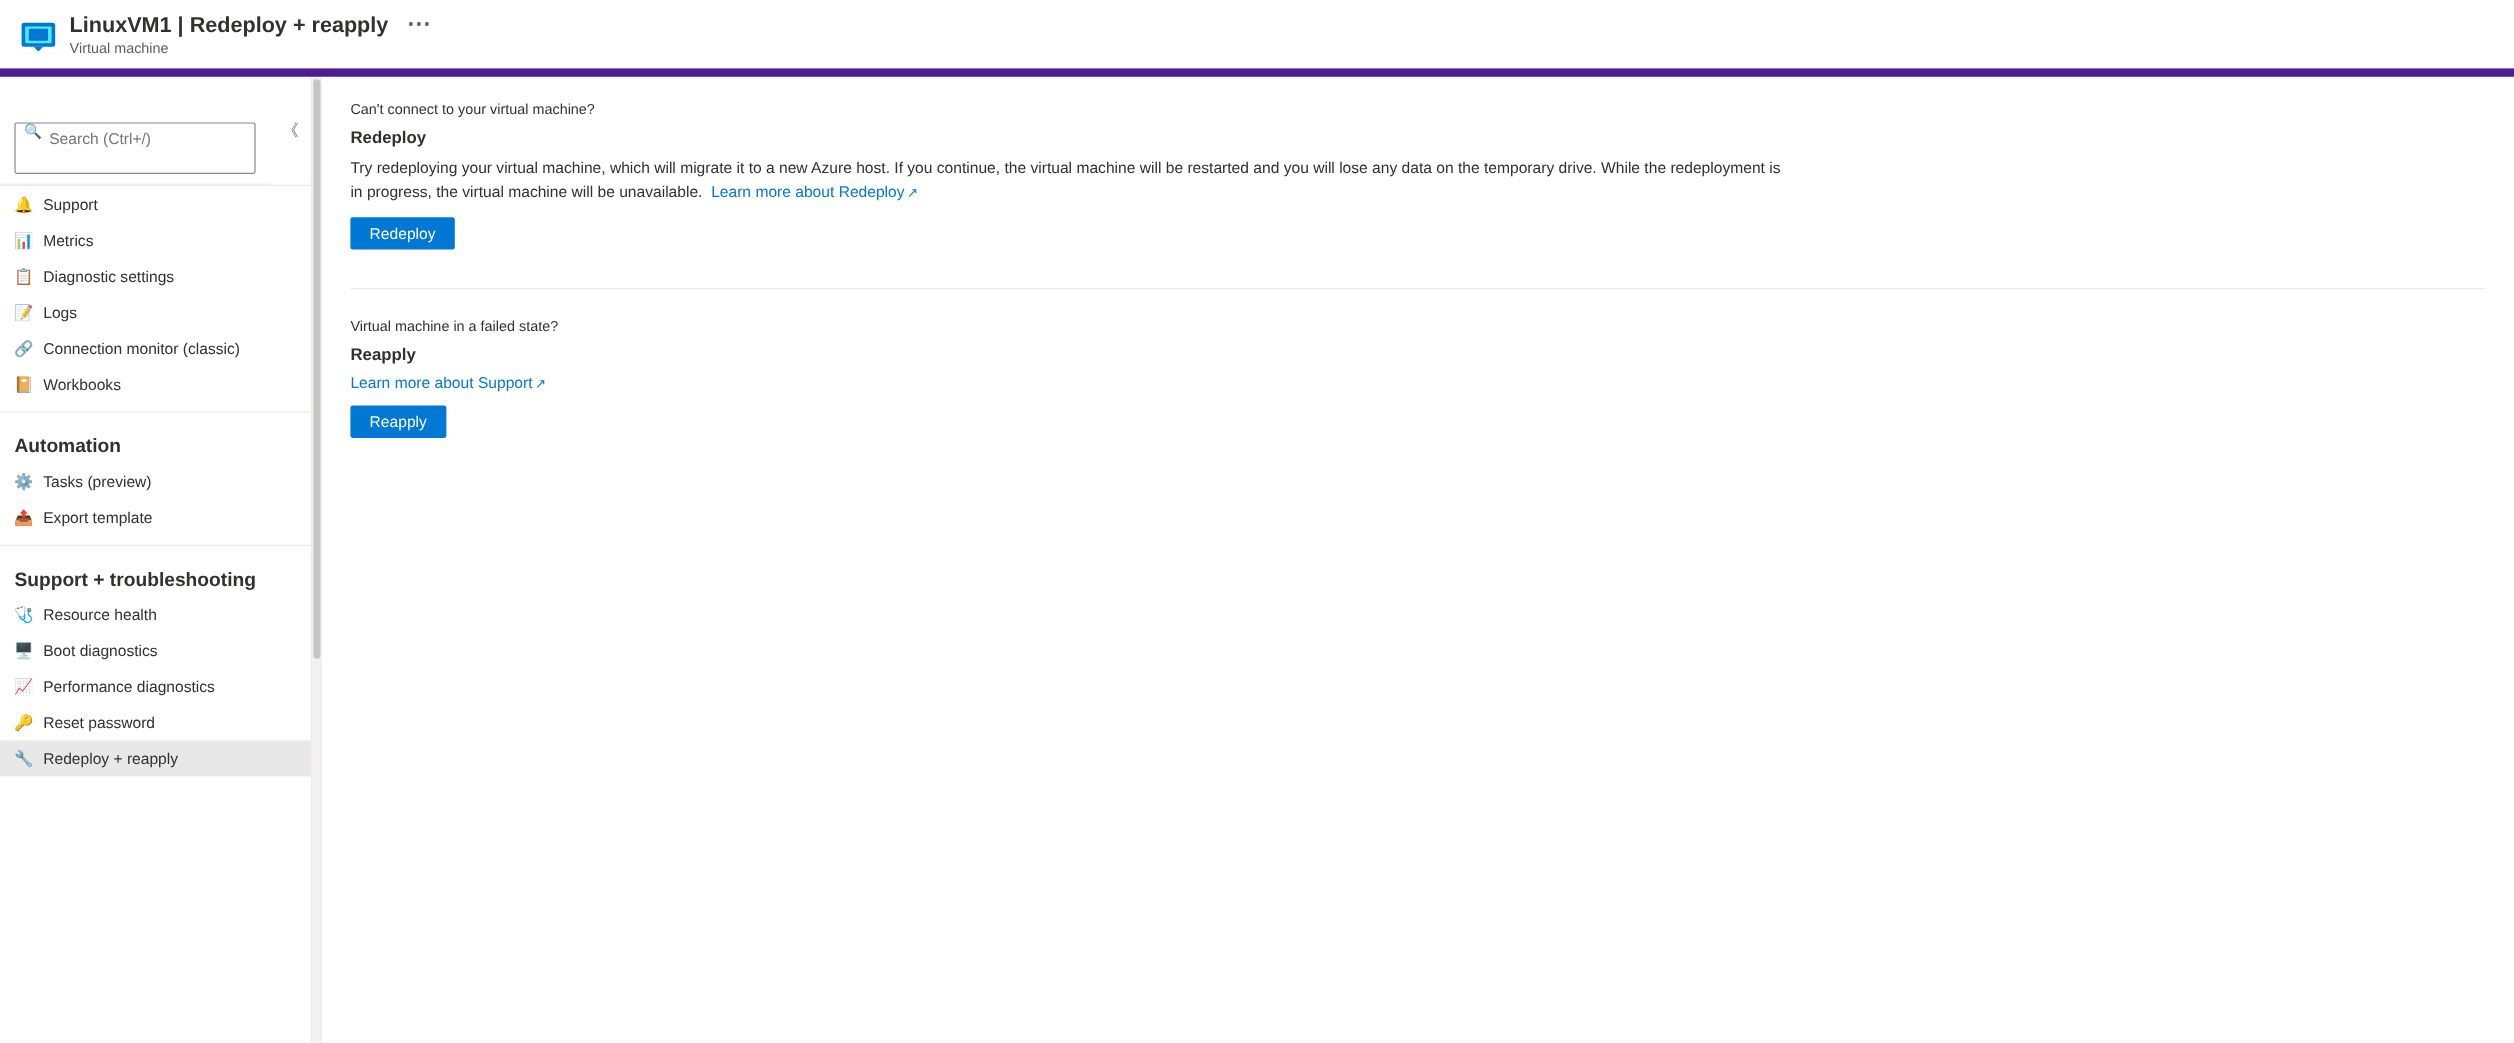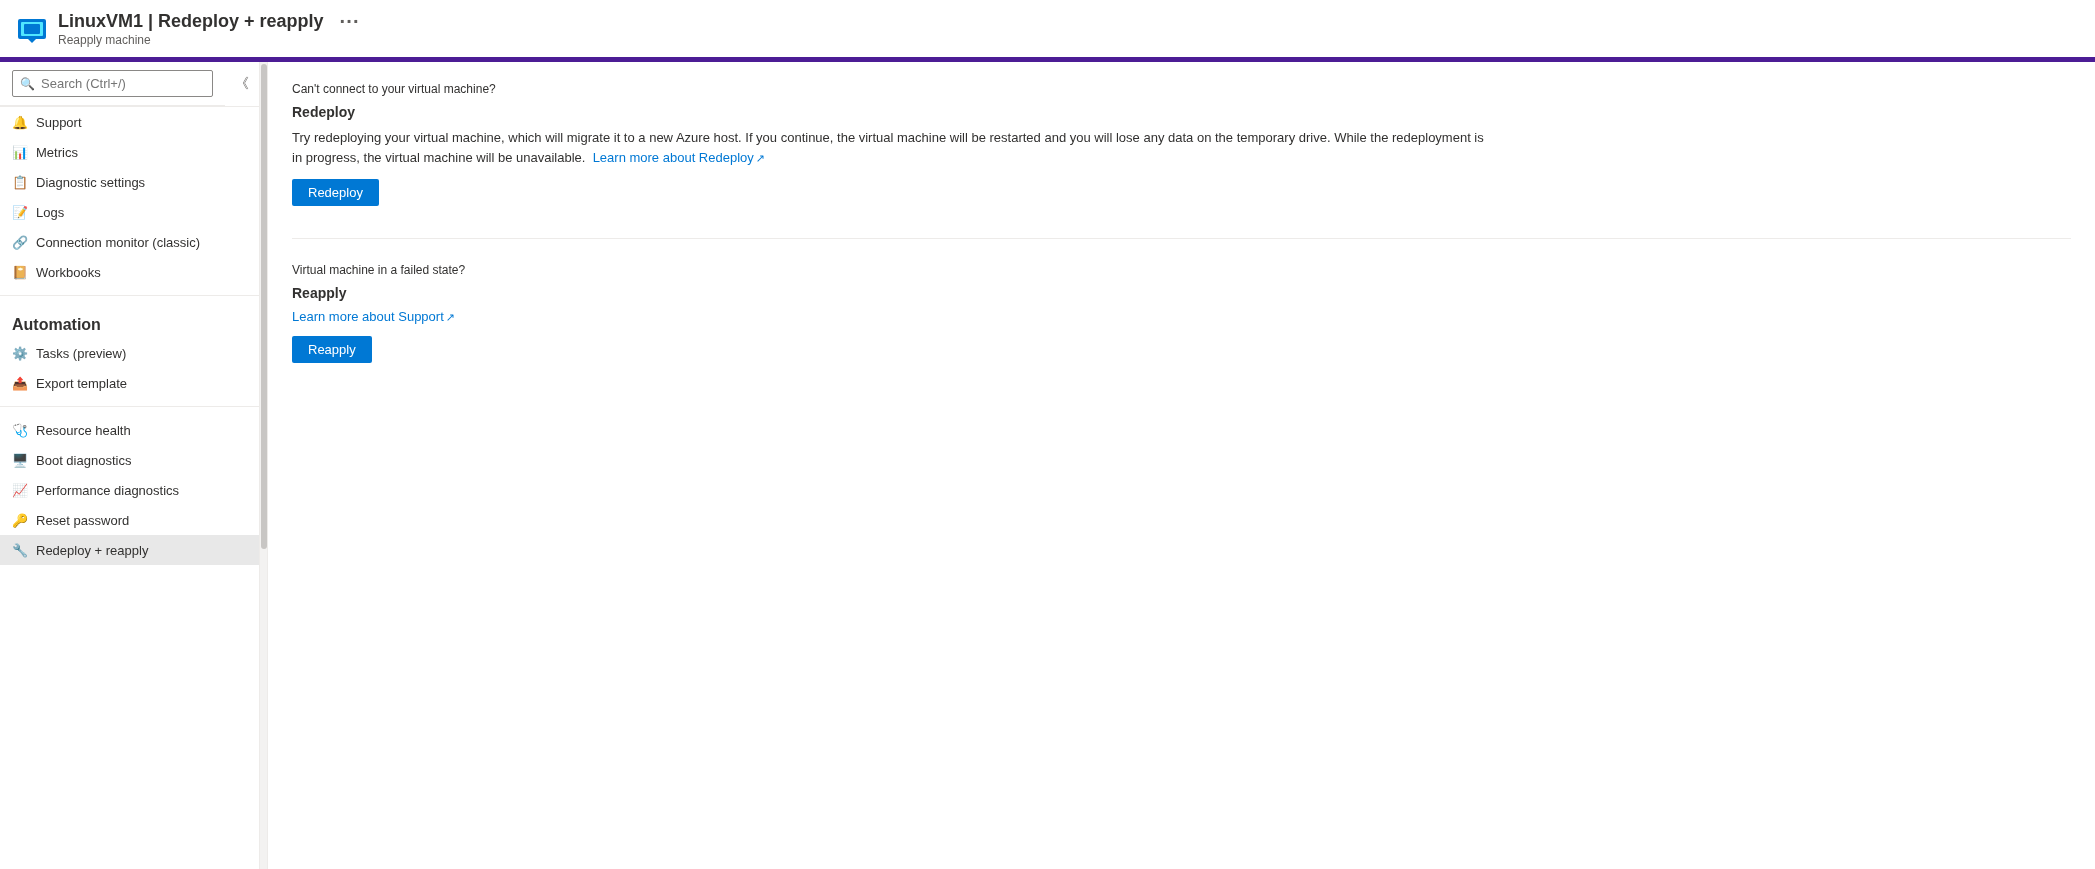--- a/index.html
+++ b/index.html
@@ -1,32 +1,32 @@
 <!DOCTYPE html>
 <html><head>
   <meta charset="utf-8">
   <style>
     * { box-sizing: border-box; margin: 0; padding: 0; }
     body { font-family: 'Segoe UI', Arial, sans-serif; font-size: 13px; color: #323130; background: #fff; display: flex; flex-direction: column; height: 100vh; overflow: hidden; }
 
     
-    .header { display: flex; align-items: center; padding: 10px 16px; border-bottom: 5px solid #4c1d95; background: #fff; min-height: 60px; }
+    .header { display: flex; align-items: center; padding: 10px 16px; border-bottom: 7px solid #4c1d95; background: #fff; min-height: 60px; }
     .header-icon { width: 32px; height: 32px; margin-right: 10px; }
     .header-title-group { display: flex; flex-direction: column; }
     .header-title { font-size: 18px; font-weight: 600; color: #323130; display: flex; align-items: center; gap: 8px; }
     .header-subtitle { font-size: 12px; color: #605e5c; }
     .header-ellipsis { font-size: 20px; color: #605e5c; cursor: pointer; margin-left: 8px; }
 
     
     .main-layout { display: flex; flex: 1; overflow: hidden; }
 
     
     .sidebar { width: 260px; min-width: 260px; border-right: 1px solid #edebe9; overflow-y: auto; background: #fff; display: flex; flex-direction: column; }
     .sidebar-search { padding: 8px 12px; border-bottom: 1px solid #edebe9; }
-    .sidebar-search input { width: 100%; padding: 5px 8px 5px 28px; border: 1px solid #8a8886; border-radius: 2px; font-size: 13px; background: #fff; color: #323130; }
+    .sidebar-search input { width: 100%; padding: 5px 8px 21px 28px; border: 1px solid #8a8886; border-radius: 2px; font-size: 13px; background: #fff; color: #323130; margin-top: 30px; }
     .search-wrapper { position: relative; }
     .search-wrapper .search-icon-inner { position: absolute; left: 8px; top: 50%; transform: translateY(-50%); color: #605e5c; font-size: 12px; }
 
     .sidebar-section-label { font-size: 16px; font-weight: 600; color: #323130; padding: 12px 12px 4px 12px; }
     .sidebar-item { display: flex; align-items: center; padding: 7px 12px; cursor: pointer; gap: 8px; color: #323130; font-size: 13px; }
     .sidebar-item.active { background: #e8e8e8; font-weight: 500; }
     .sidebar-item .item-icon { width: 16px; height: 16px; flex-shrink: 0; display: flex; align-items: center; justify-content: center; }
     .sidebar-divider { border: none; border-top: 1px solid #edebe9; margin: 8px 0; }
 
     
@@ -52,21 +52,21 @@
     <rect x="2" y="6" width="28" height="20" rx="2" fill="#0078d4"></rect>
     <rect x="5" y="9" width="22" height="14" rx="1" fill="#50e6ff"></rect>
     <rect x="8" y="11" width="16" height="10" rx="1" fill="#0078d4"></rect>
     <path d="M12 26 L16 30 L20 26" fill="#0078d4"></path>
   </svg>
   <div class="header-title-group">
     <div class="header-title">
       <span>LinuxVM1 | Redeploy + reapply</span>
       <span class="header-ellipsis">···</span>
     </div>
-    <div class="header-subtitle">Reapply machine</div>
+    <div class="header-subtitle">Virtual machine</div>
   </div>
 </div>
 
 <div class="main-layout">
 
   <div class="sidebar">
     <div style="display:flex; align-items:center; border-bottom:1px solid #edebe9;">
       <div class="sidebar-search" style="flex:1;">
         <div class="search-wrapper">
           <span class="search-icon-inner">🔍</span>
@@ -107,20 +107,21 @@
     <div class="sidebar-item">
       <span class="item-icon icon-blue">⚙️</span>
       <span>Tasks (preview)</span>
     </div>
     <div class="sidebar-item">
       <span class="item-icon icon-blue">📤</span>
       <span>Export template</span>
     </div>
 
     <hr class="sidebar-divider">
+    <div class="sidebar-section-label">Support + troubleshooting</div>
 
     <div class="sidebar-item">
       <span class="item-icon" style="color:#c50f1f;">🩺</span>
       <span>Resource health</span>
     </div>
     <div class="sidebar-item">
       <span class="item-icon icon-green">🖥️</span>
       <span>Boot diagnostics</span>
     </div>
     <div class="sidebar-item">

